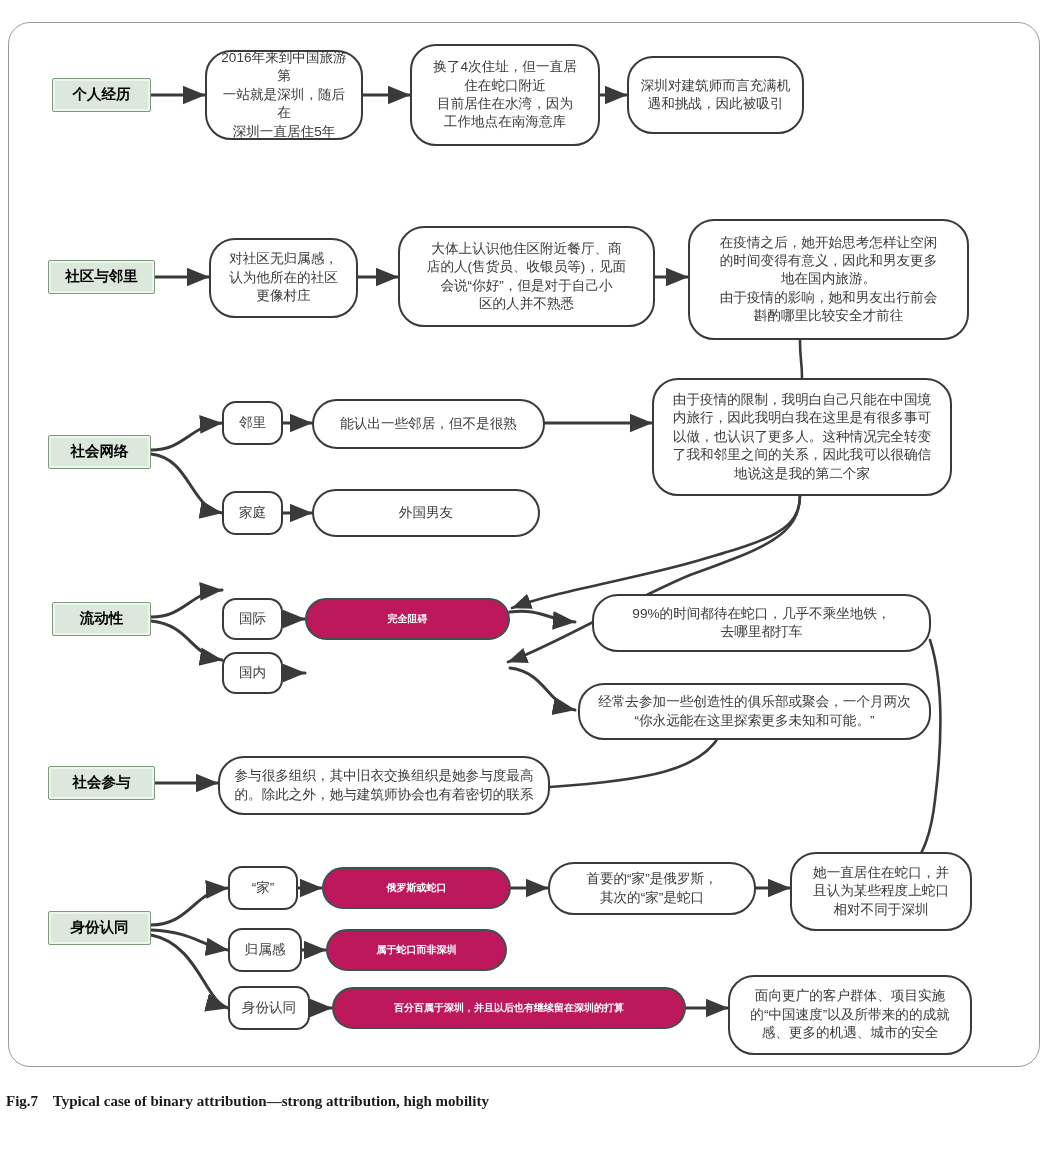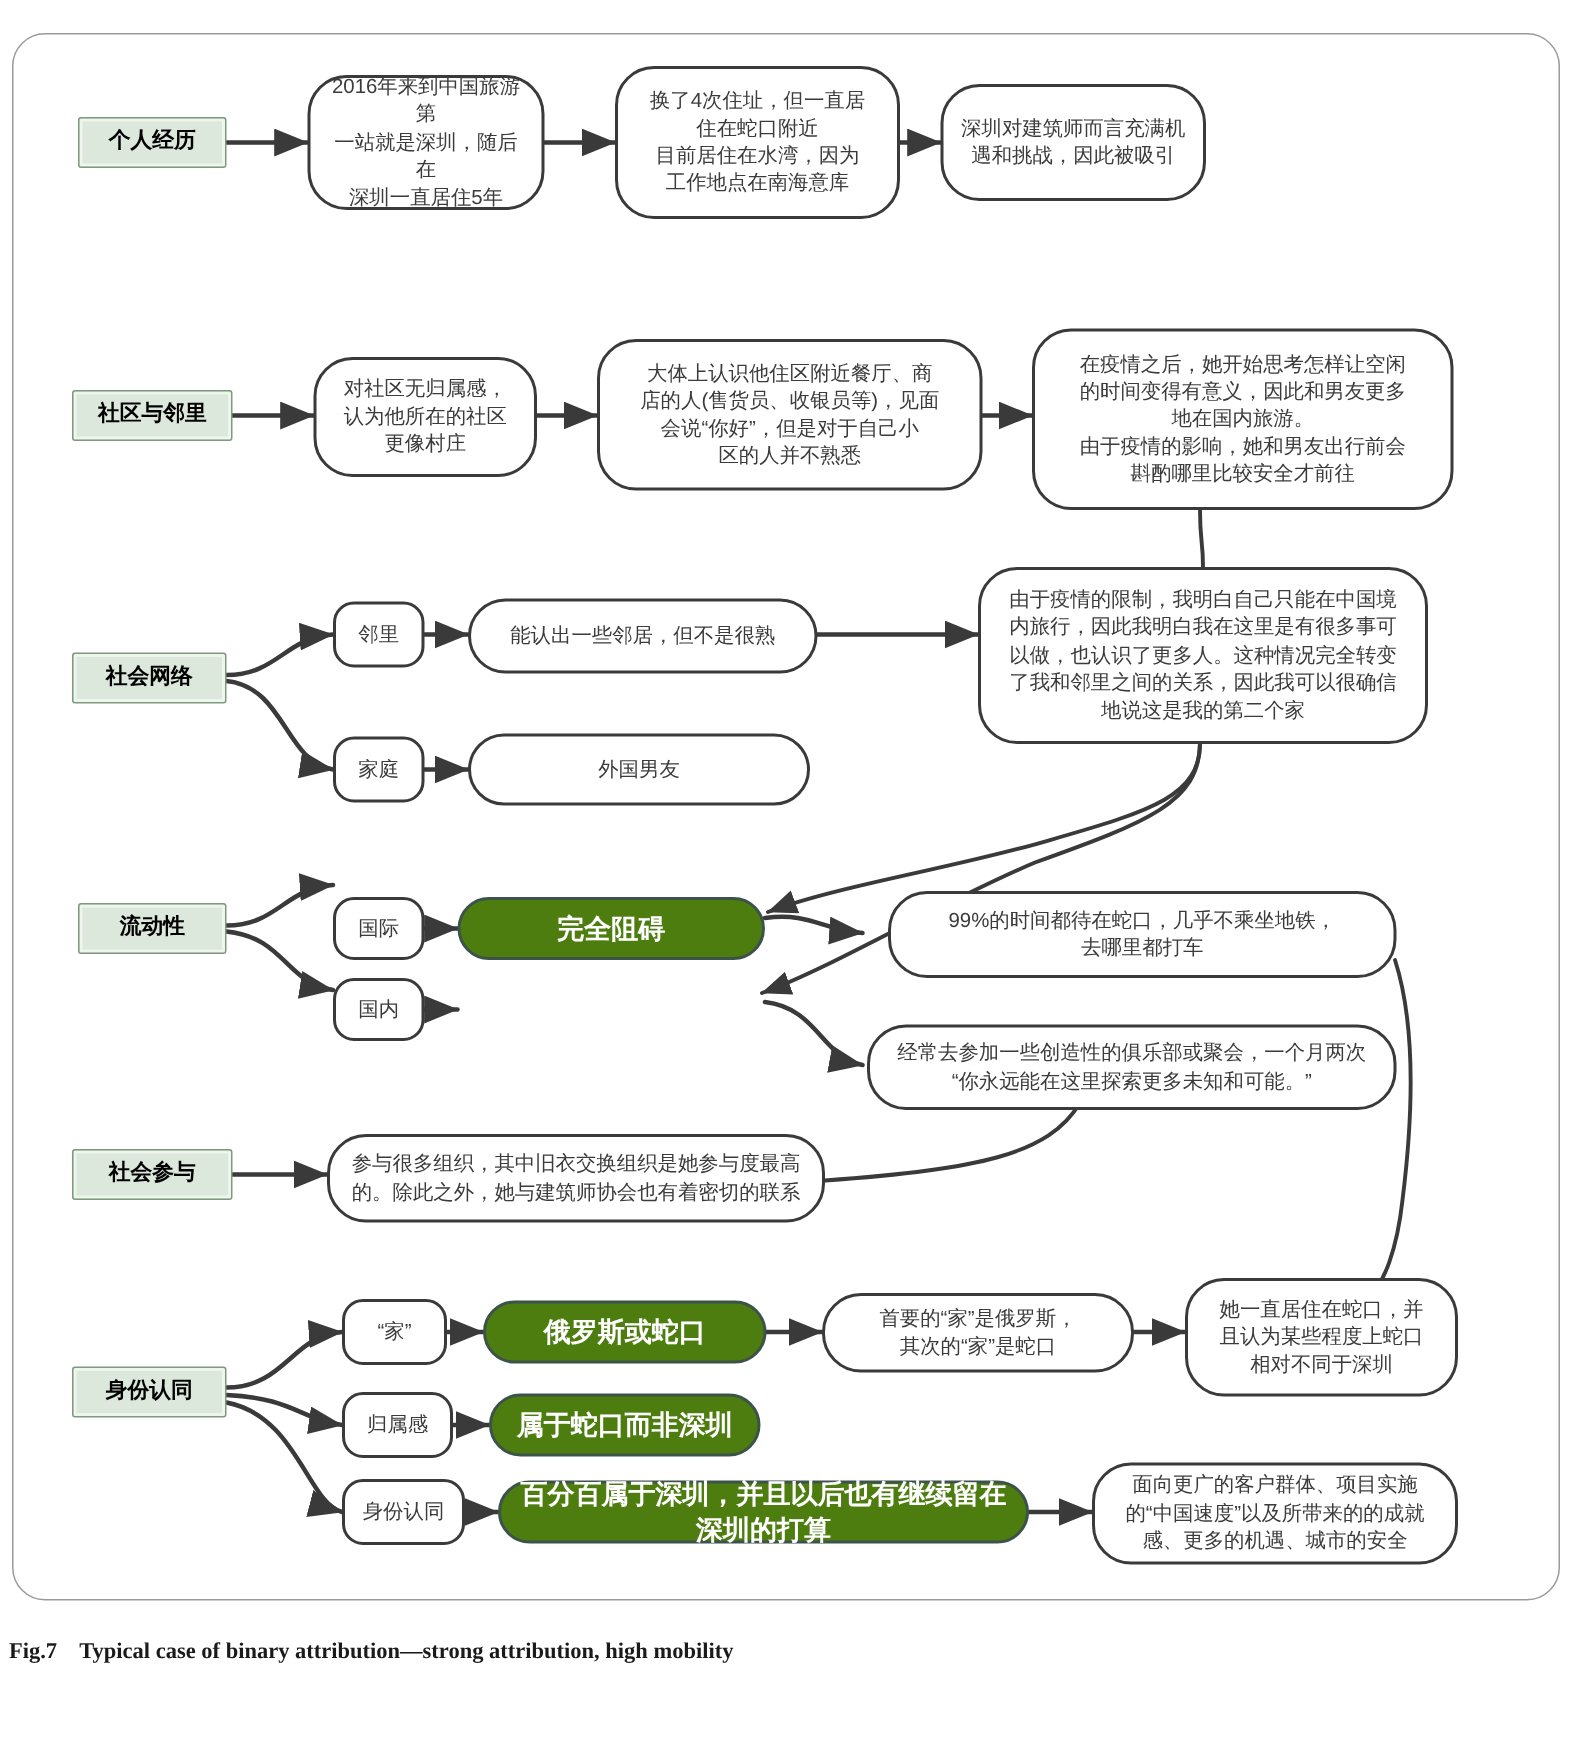--- a/index.html
+++ b/index.html
@@ -39,22 +39,22 @@
   .bubble{
     background:#ffffff;border:2.2px solid #3a3a3a;
     color:#3b3b3b;font-size:13.6px;
     border-radius:26px;
     padding:4px 10px;
   }
   .bubble.small{font-size:13.6px;border-radius:14px;}
 
   
   .dark{
-    background:#4d7c0f;border:2.2px solid #3c534a;
-    color:#ffffff;font-size:18px;font-weight:bold;
+    background:#be185d;border:2.2px solid #3c534a;
+    color:#ffffff;font-size:10px;font-weight:bold;
     border-radius:26px;padding:4px 10px;
   }
 
   
   .caption{
     position:absolute;left:6px;top:1088px;width:1040px;
     color:#1a1a1a;
   }
   .cap-cn{font-family:"Liberation Serif","DejaVu Serif",serif;font-size:15px;letter-spacing:.5px;white-space:pre;}
   .cap-en{font-family:"Liberation Serif","DejaVu Serif",serif;font-size:15px;font-weight:bold;margin-top:5px;white-space:pre;}
@@ -176,21 +176,21 @@
 
   <div class="node dark" style="left:322px;top:867px;width:189px;height:42px;">俄罗斯或蛇口</div>
   <div class="node dark" style="left:326px;top:929px;width:181px;height:42px;">属于蛇口而非深圳</div>
   <div class="node dark" style="left:332px;top:987px;width:354px;height:42px;">百分百属于深圳，并且以后也有继续留在深圳的打算</div>
 
   <div class="node bubble" style="left:548px;top:862px;width:208px;height:53px;">首要的“家”是俄罗斯，
 其次的“家”是蛇口</div>
   <div class="node bubble" style="left:790px;top:852px;width:182px;height:79px;">她一直居住在蛇口，并
 且认为某些程度上蛇口
 相对不同于深圳</div>
-  <div class="node bubble" style="left:728px;top:975px;width:244px;height:68px;">面向更广的客户群体、项目实施
+  <div class="node bubble" style="left:728px;top:975px;width:244px;height:80px;">面向更广的客户群体、项目实施
 的“中国速度”以及所带来的的成就
 感、更多的机遇、城市的安全</div>
 
   <div class="caption">
     <div class="cap-en">Fig.7    Typical case of binary attribution—strong attribution, high mobility</div>
   </div>
 
 </div>
 
 </body></html>

